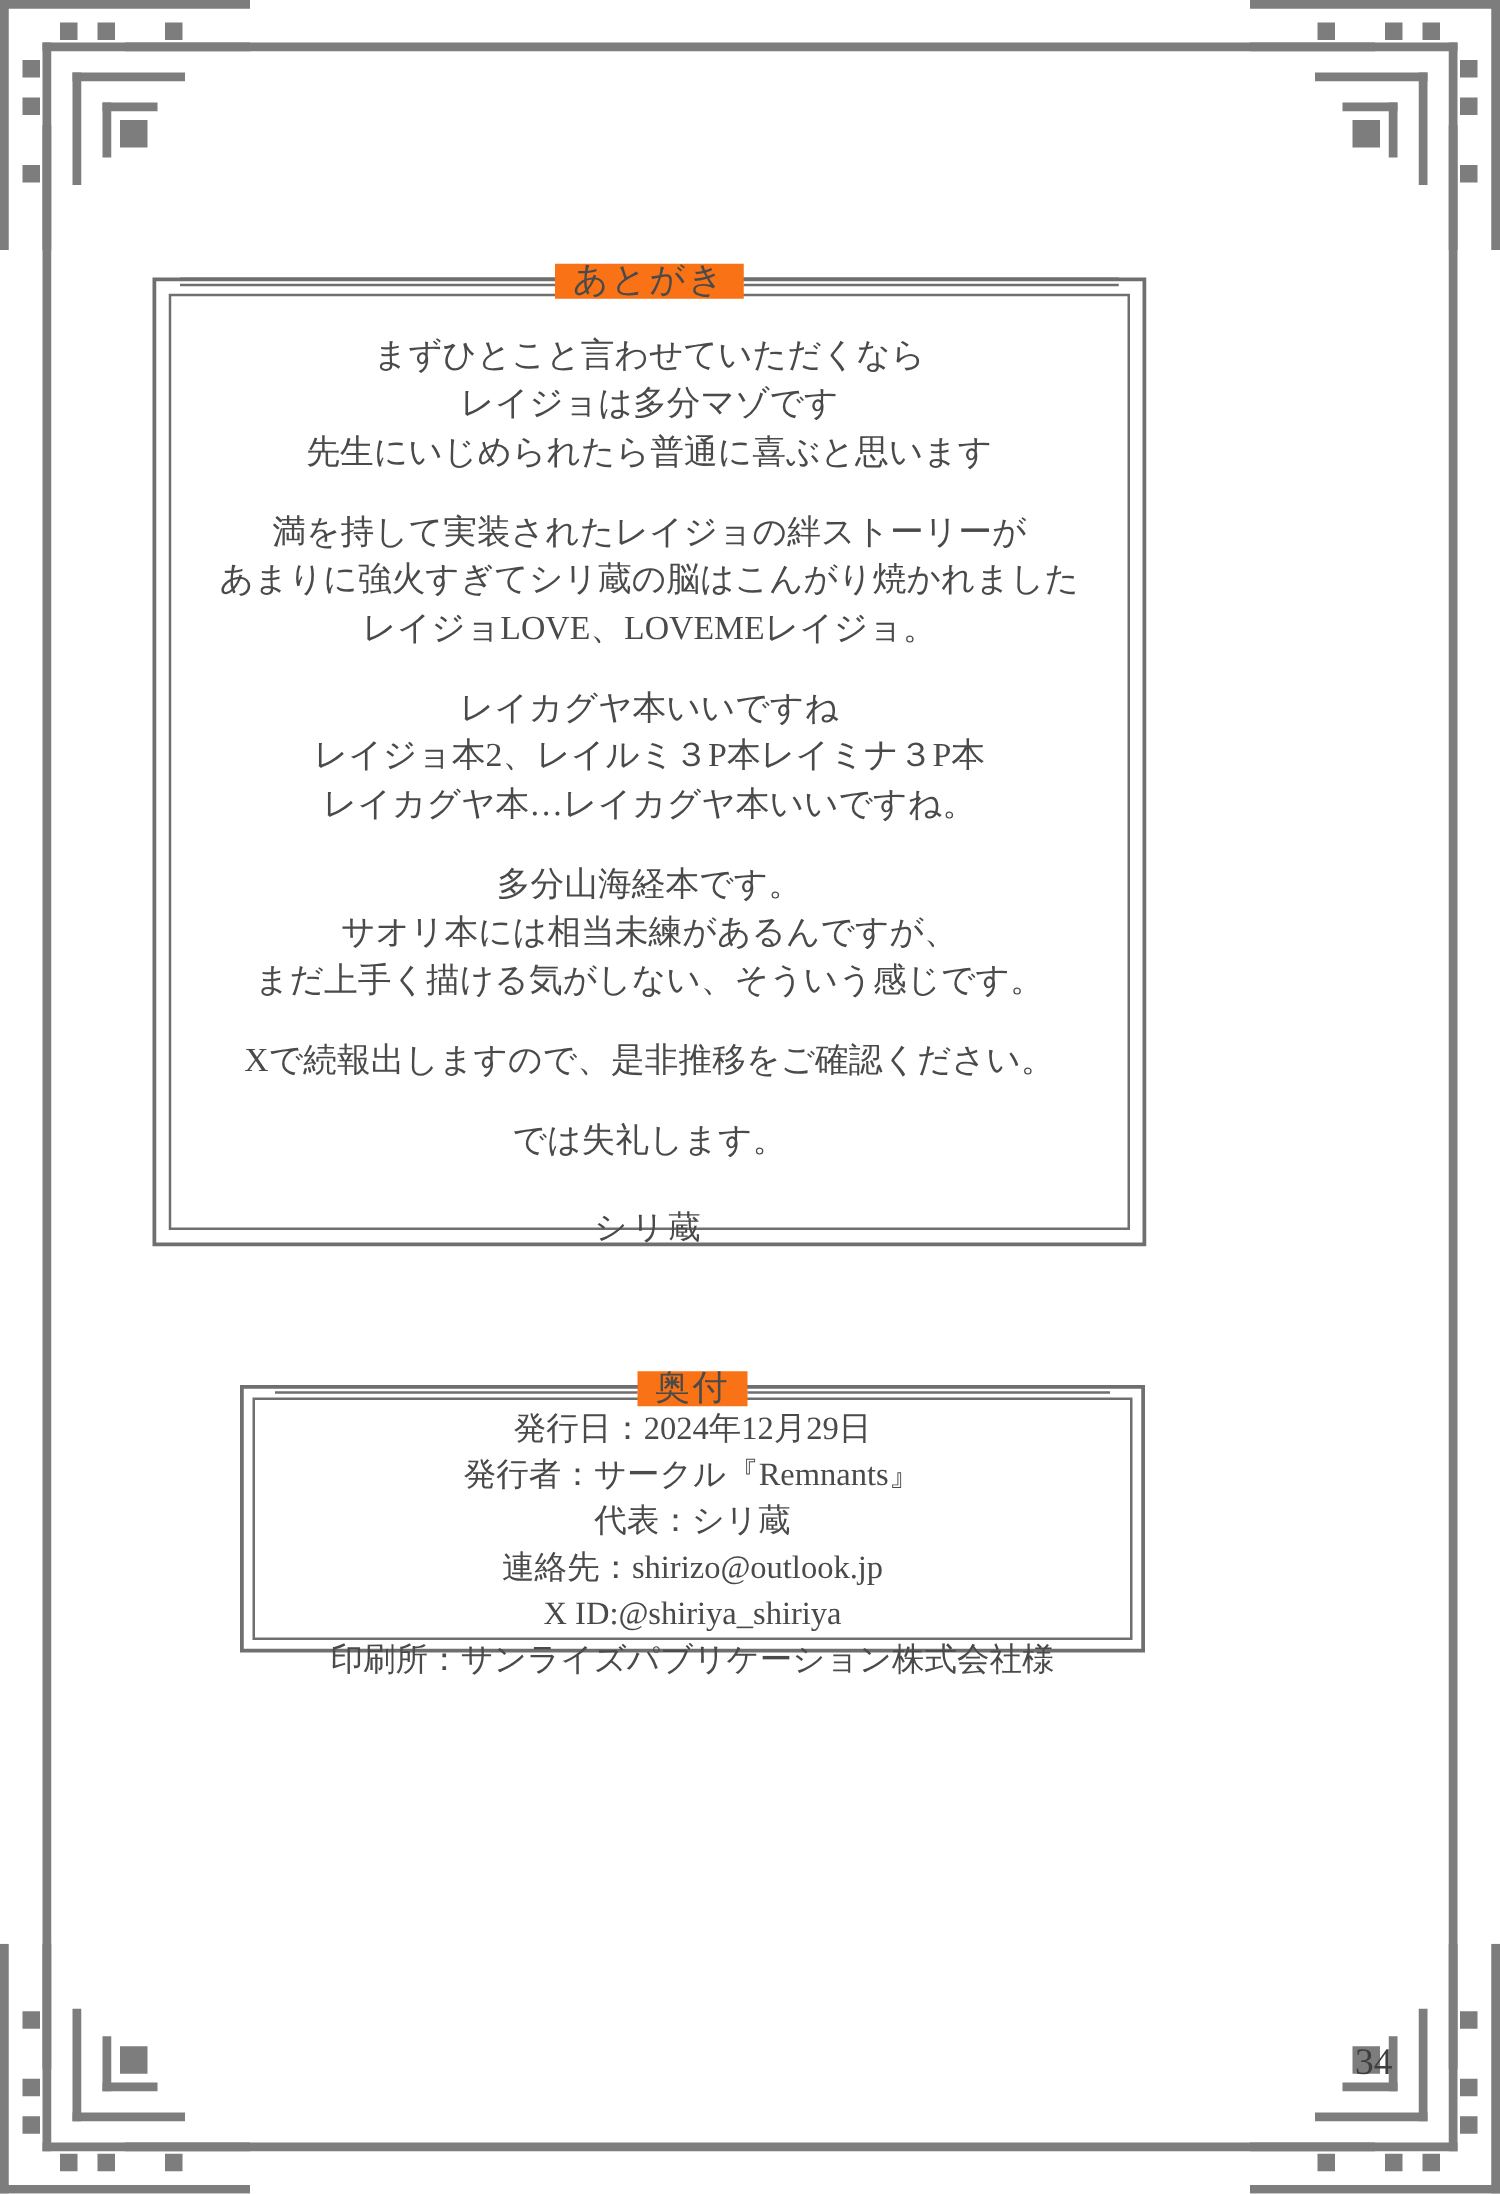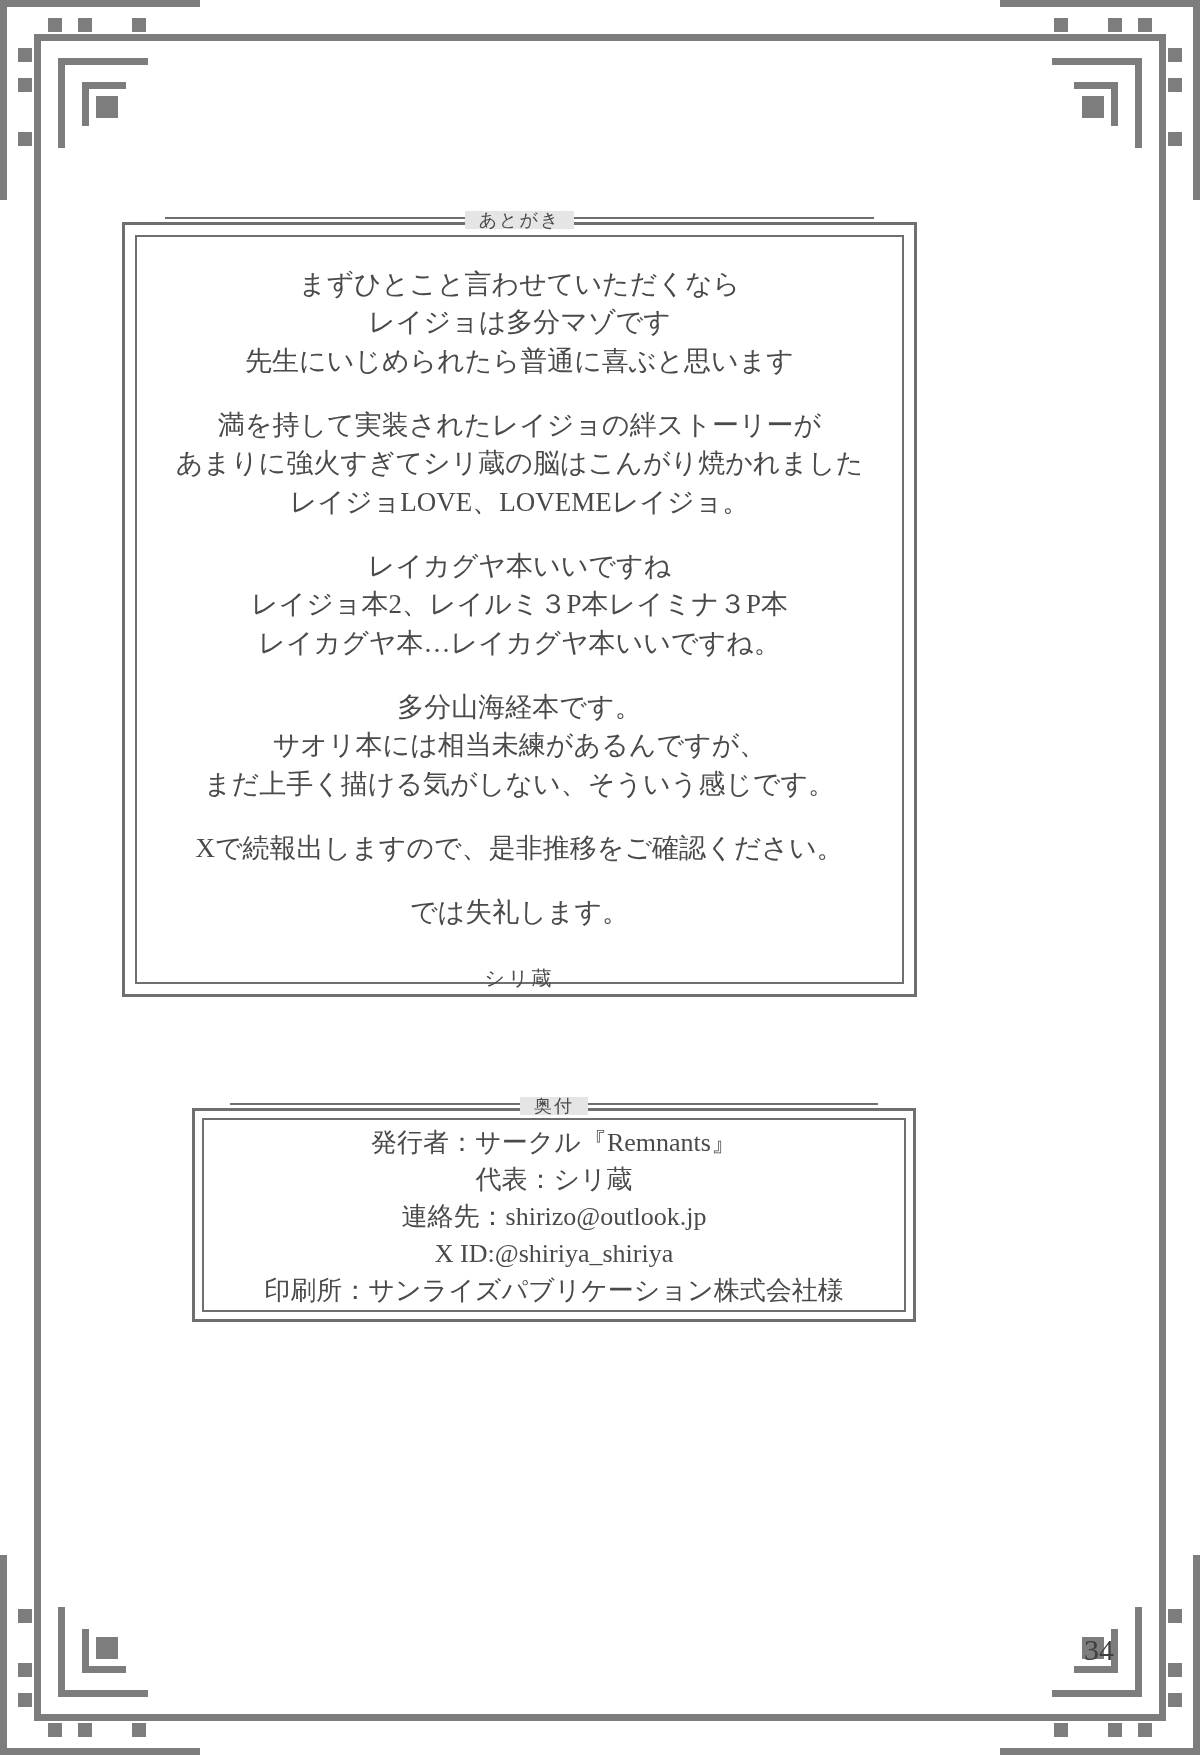--- a/index.html
+++ b/index.html
@@ -78,23 +78,23 @@
   .box-title .bar-dbl::after {
     content: "";
     position: absolute;
     left: 0; right: 0;
     height: 2px;
     background: #6f6f6f;
   }
   .box-title .bar-dbl::before { top: 0; }
   .box-title .bar-dbl::after  { bottom: 0; }
   .box-title .label {
-    background: #e5e5e5;
+    background: #f97316;
     padding: 0 14px;
-    font-size: 18px;
+    font-size: 28px;
     letter-spacing: 2px;
     color: #4a4a4a;
     white-space: nowrap;
     line-height: 1;
   }
 
   .aw-body {
     position: absolute;
     left: 26px;
     right: 26px;
@@ -102,21 +102,21 @@
     text-align: center;
     font-size: 27px;
     line-height: 1.42;
     color: #4a4a4a;
   }
   .aw-para { margin: 0 0 26px 0; }
   .aw-para.tight { margin-bottom: 32px; }
   .aw-line { display: block; white-space: nowrap; }
   .sign {
     margin-top: 30px;
-    font-size: 20px;
+    font-size: 26px;
     letter-spacing: 3px;
   }
 
   
   .colophon {
     position: absolute;
     left: 168px;
     top: 1108px;
     width: 724px;
     height: 214px;
@@ -304,20 +304,21 @@
 <section class="colophon">
   <div class="colophon-inner"></div>
 
   <div class="box-title">
     <span class="bar-dbl" style="width:290px"></span>
     <span class="label">奥付</span>
     <span class="bar-dbl" style="width:290px"></span>
   </div>
 
   <div class="col-body">
+    <span class="col-line">発行日：2024年12月29日</span>
     <span class="col-line">発行者：サークル『Remnants』</span>
     <span class="col-line">代表：シリ蔵</span>
     <span class="col-line">連絡先：shirizo@outlook.jp</span>
     <span class="col-line">X ID:@shiriya_shiriya</span>
     <span class="col-line">印刷所：サンライズパブリケーション株式会社様</span>
   </div>
 </section>
 
 <div class="page-num">34</div>
 

